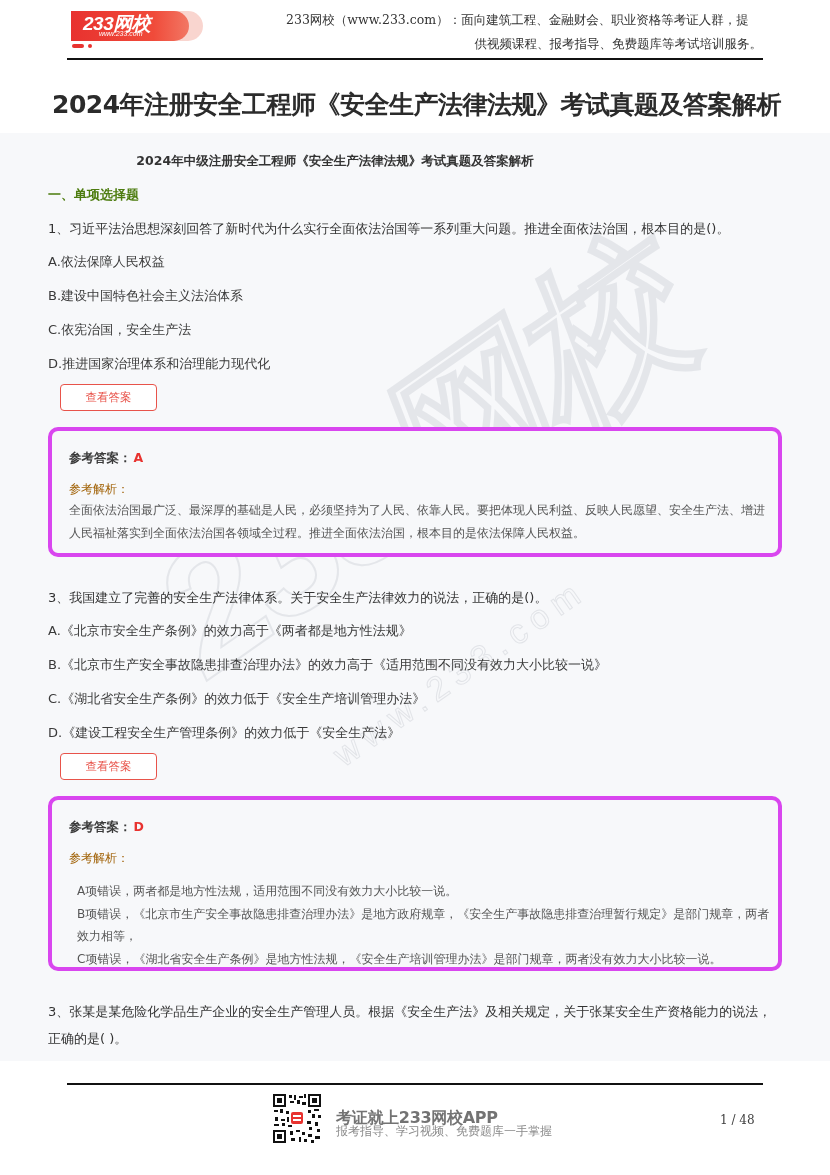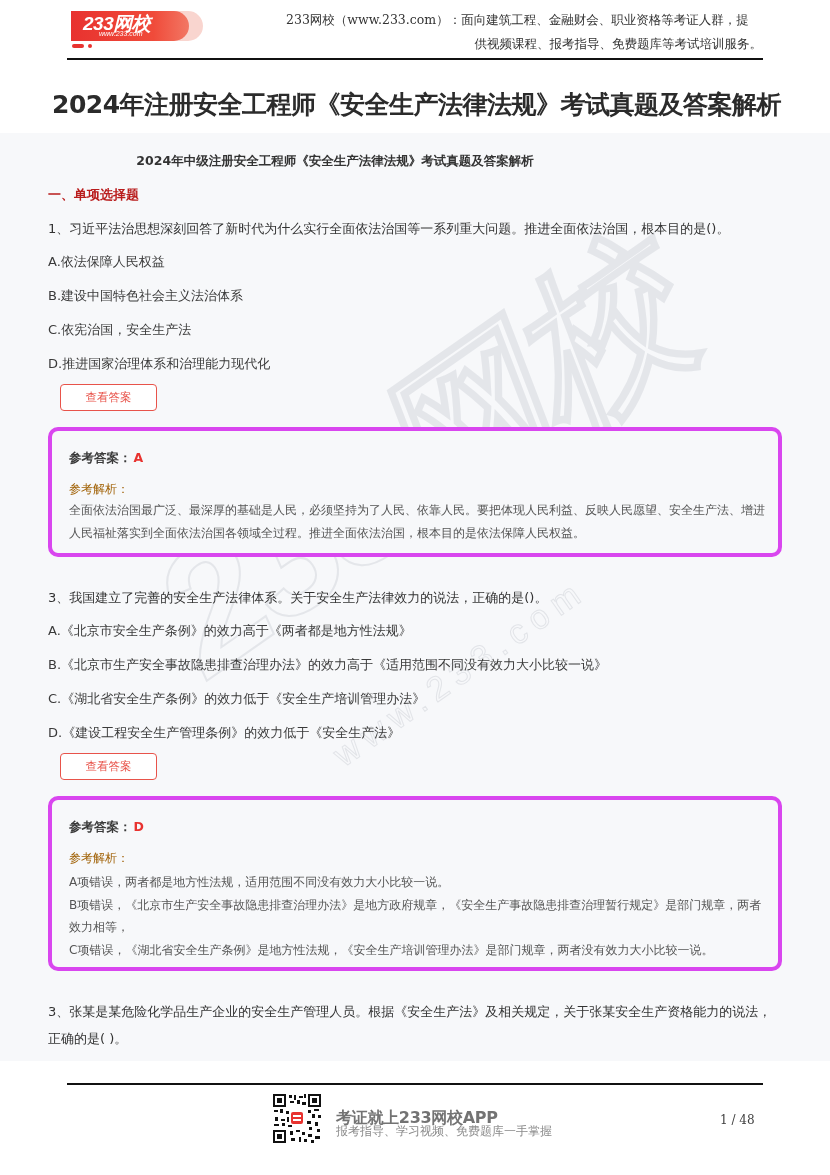--- a/index.html
+++ b/index.html
@@ -61,21 +61,21 @@
   }
   .watermark-url {
     position: absolute; left: 310px; top: 520px; transform: rotate(-35deg);
     font-family: "Liberation Sans", sans-serif; font-size: 34px; color: transparent;
     -webkit-text-stroke: 1px #e2e4e8; letter-spacing: 8px; pointer-events: none; white-space: nowrap;
   }
   .sub-title {
     position: absolute; left: 0; top: 20px; width: 670px; text-align: center;
     font-size: 12.5px; font-weight: bold; color: #333333;
   }
-  .section-heading { position: absolute; left: 48px; top: 53px; font-size: 13px; font-weight: bold; color: #b91c1c; }
+  .section-heading { position: absolute; left: 48px; top: 53px; font-size: 13px; font-weight: bold; color: #4d7c0f; }
 
   .q-text { position: absolute; left: 48px; font-size: 13px; color: #333333; line-height: 27px; white-space: nowrap; }
   .q-text.wrap { white-space: normal; width: 735px; }
   .option { position: absolute; left: 48px; font-size: 13px; color: #3a3a3a; white-space: nowrap; }
 
   .view-btn {
     position: absolute; left: 60px; width: 97px; height: 27px;
     border: 1px solid #e8534a; border-radius: 4px; background: #ffffff;
     color: #e8534a; font-size: 11.5px; text-align: center; line-height: 25px; cursor: pointer;
   }
@@ -151,21 +151,21 @@
   <div class="option" style="top:523px;">B.《北京市生产安全事故隐患排查治理办法》的效力高于《适用范围不同没有效力大小比较一说》</div>
   <div class="option" style="top:557px;">C.《湖北省安全生产条例》的效力低于《安全生产培训管理办法》</div>
   <div class="option" style="top:591px;">D.《建设工程安全生产管理条例》的效力低于《安全生产法》</div>
   <div class="view-btn" style="top:620px;">查看答案</div>
 
   <div class="answer-card" style="top:663px; height:175px;">
     <div class="answer-label" style="top:19px;">
       <span>参考答案：</span><span class="answer-value">D</span>
     </div>
     <div class="analysis-label" style="top:50px;">参考解析：</div>
-    <div class="analysis-text" style="top:71px;">
+    <div class="analysis-text" style="top:80px;margin-left:8px;">
       <p>A项错误，两者都是地方性法规，适用范围不同没有效力大小比较一说。</p>
       <p>B项错误，《北京市生产安全事故隐患排查治理办法》是地方政府规章，《安全生产事故隐患排查治理暂行规定》是部门规章，两者效力相等，</p>
       <p>C项错误，《湖北省安全生产条例》是地方性法规，《安全生产培训管理办法》是部门规章，两者没有效力大小比较一说。</p>
     </div>
   </div>
 
   <div class="q-text wrap" style="top:865px;">3、张某是某危险化学品生产企业的安全生产管理人员。根据《安全生产法》及相关规定，关于张某安全生产资格能力的说法，正确的是( )。</div>
 </div>
 
 <div class="footer-rule"></div>

